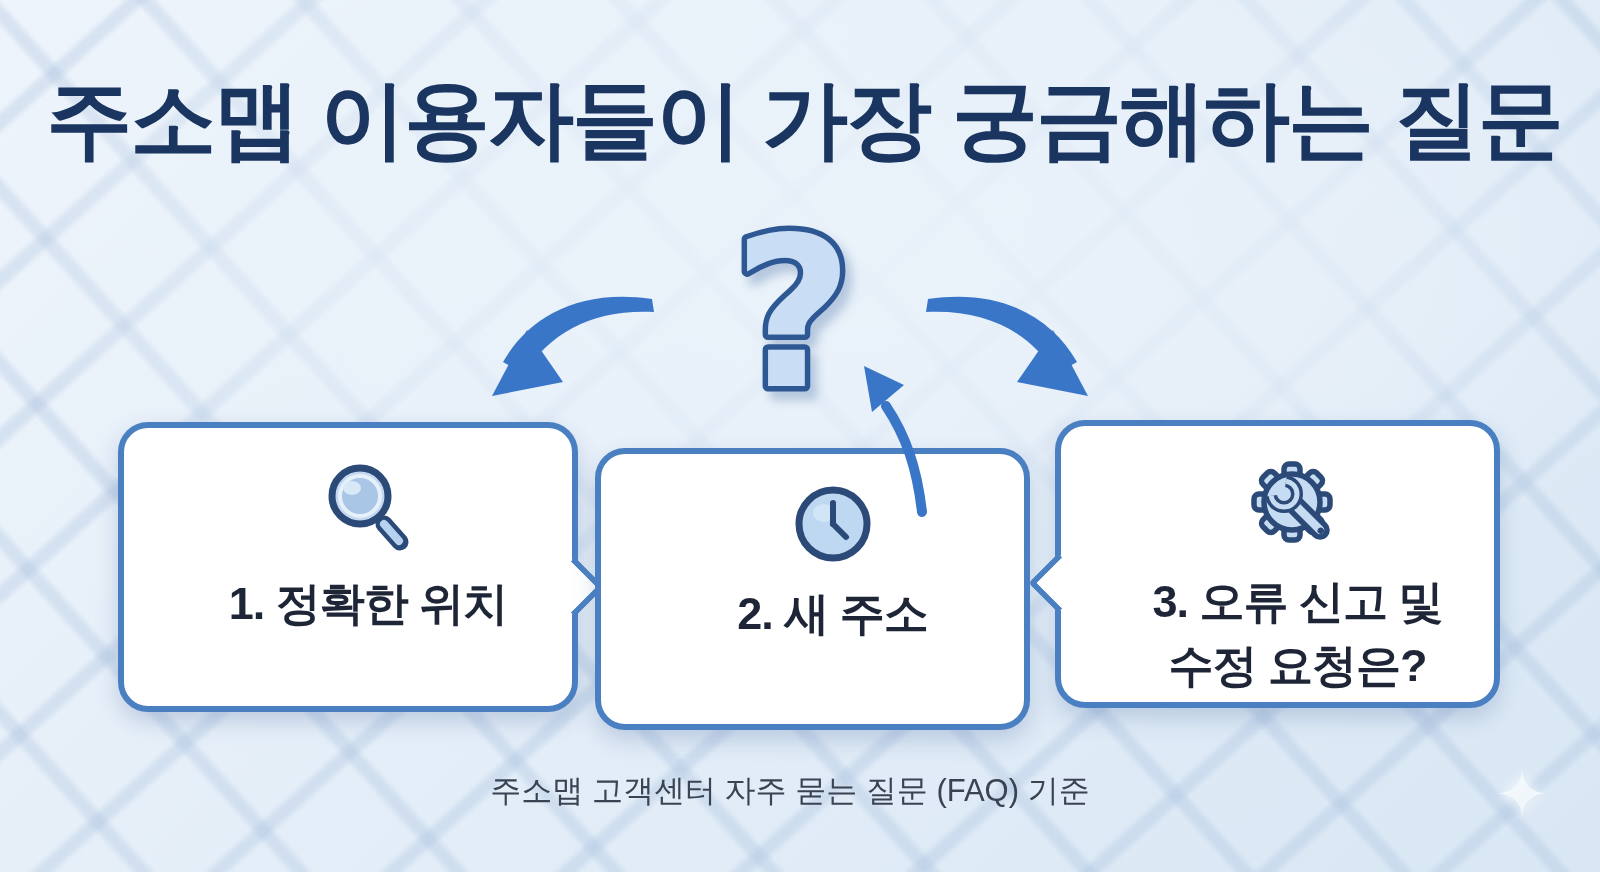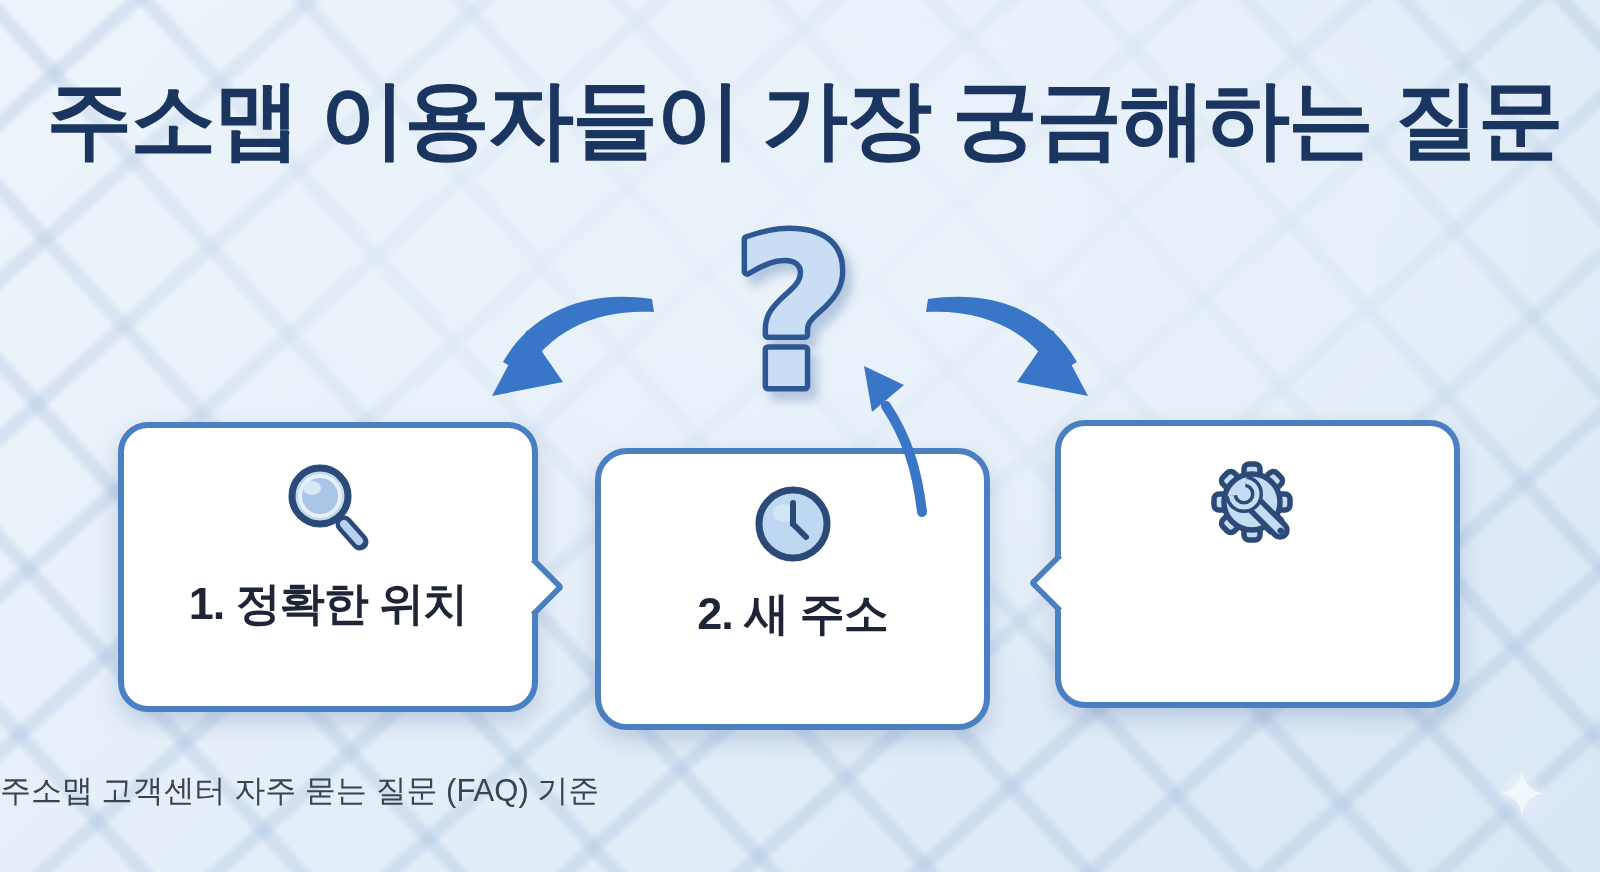--- a/index.html
+++ b/index.html
@@ -41,23 +41,24 @@
   }
   .arrows{
     position:absolute;inset:0;z-index:4;pointer-events:none;
   }
   .card{
     position:absolute;background:#ffffff;
     border:6px solid #4a80c2;border-radius:30px;
     box-shadow:0 10px 22px rgba(90,120,170,0.28);
     display:flex;flex-direction:column;align-items:center;
     z-index:2;
+    padding-left:40px;
   }
   .card-1{left:118px;top:422px;width:408px;height:278px;}
-  .card-2{left:595px;top:448px;width:383px;height:270px;border-radius:32px;}
+  .card-2{left:595px;top:448px;width:383px;height:270px;}
   .card-3{left:1055px;top:420px;width:393px;height:276px;}
   .tail{
     position:absolute;width:36px;height:36px;background:#ffffff;
   }
   .tail-right{
     right:-24px;top:138px;
     border-top:6px solid #4a80c2;border-right:6px solid #4a80c2;
     transform:rotate(45deg);border-top-right-radius:5px;
   }
   .tail-left{
@@ -67,20 +68,21 @@
   }
   .card-icon{margin-top:30px;height:100px;display:flex;align-items:center;justify-content:center;}
   .card-2 .card-icon{margin-top:26px;height:88px;}
   .card-text{
     margin-top:14px;text-align:center;
     font-size:45px;font-weight:800;line-height:1.42;
     color:#1d2536;letter-spacing:-1px;
   }
   .footer-caption{
     position:absolute;left:0;top:770px;width:1580px;
+    text-align:center;
     font-size:31px;font-weight:500;color:#3a4353;
   }
   .sparkle{
     position:absolute;left:1496px;top:758px;
     font-size:62px;color:#f6fafd;opacity:0.9;
     text-shadow:0 0 14px rgba(255,255,255,0.95);
   }
   .qshadow{filter:drop-shadow(7px 9px 5px rgba(130,158,196,0.5));}
 </style>
 </head>
@@ -159,20 +161,22 @@
         </g>
         <g transform="translate(38,40) rotate(-45)">
           <rect x="-7" y="10" width="14" height="48" rx="7" fill="#c5dcf3" stroke="#2c4a78" stroke-width="5.5"></rect>
           <circle cx="0" cy="0" r="13" fill="none" stroke="#2c4a78" stroke-width="12" stroke-dasharray="58 24" stroke-dashoffset="9"></circle>
           <circle cx="0" cy="0" r="13" fill="none" stroke="#c5dcf3" stroke-width="5" stroke-dasharray="58 24" stroke-dashoffset="9"></circle>
           <circle cx="0" cy="52" r="3.2" fill="#2c4a78"></circle>
         </g>
       </svg>
     </div>
     <div class="card-text">
+      <div>3. 오류 신고 및</div>
+      <div>수정 요청은?</div>
     </div>
   </div>
 
   <div class="footer-caption">주소맵 고객센터 자주 묻는 질문 (FAQ) 기준</div>
 
   <div class="sparkle">✦</div>
 
 </div>
 
 </body></html>

